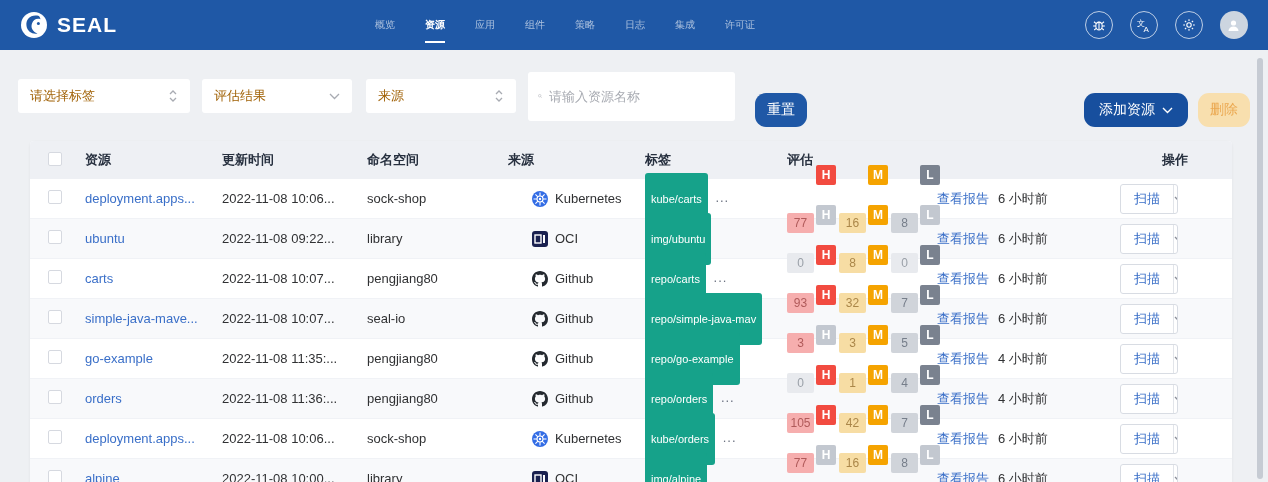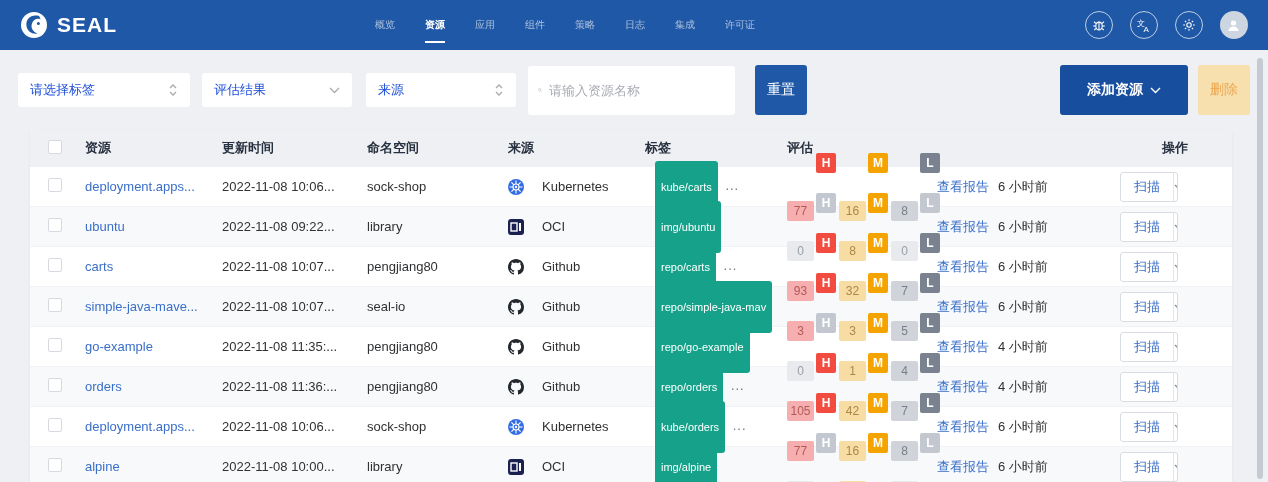--- a/index.html
+++ b/index.html
@@ -21,46 +21,46 @@
   .nav{display:flex;gap:30px;margin:0 auto;transform:translateX(-36px);}
   .nav-item{color:rgba(255,255,255,.62);font-size:10px;height:50px;display:flex;align-items:center;position:relative;cursor:pointer;}
   .nav-item.active{color:#fff;font-weight:bold;}
   .nav-item.active::after{content:'';position:absolute;left:0;right:0;bottom:7px;height:2px;background:#fff;}
   .top-icons{display:flex;align-items:center;gap:17px;}
   .icon-circle{width:28px;height:28px;border-radius:50%;border:1px solid rgba(255,255,255,.7);display:flex;align-items:center;justify-content:center;color:#fff;cursor:pointer;font-size:13px;}
   .icon-circle.avatar{border:none;background:#ccd5e0;}
 
   
   .filterbar{display:flex;align-items:center;padding:15px 18px 14px 18px;gap:12px;}
-  .sel{height:34px;background:#fff;border-radius:3px;display:flex;align-items:center;justify-content:space-between;padding:0 12px;color:#1d4ed8;cursor:pointer;}
+  .sel{height:34px;background:#fff;border-radius:3px;display:flex;align-items:center;justify-content:space-between;padding:0 12px;color:#a16207;cursor:pointer;}
   .sel.w1{width:172px;} .sel.w2{width:150px;margin-left:0;} .sel.w3{width:150px;margin-left:2px;}
   .searchbox{width:207px;height:49px;background:#fff;border-radius:3px;display:flex;align-items:center;padding:0 10px;margin-left:0;}
   .searchbox input{border:none;outline:none;flex:1;font-size:13px;color:#303133;margin-left:7px;font-family:inherit;background:transparent;}
   .searchbox input::placeholder{color:#a8abb2;}
-  .btn{height:50px;border:none;border-radius:3px;font-size:14px;cursor:pointer;font-family:inherit;display:flex;align-items:center;justify-content:center;}
+  .btn{height:34px;border:none;border-radius:11px;font-size:14px;cursor:pointer;font-family:inherit;display:flex;align-items:center;justify-content:center;margin-top:28px;}
   .btn-reset{background:var(--brand);color:#fff;width:52px;margin-left:8px;}
   .right-group{margin-left:auto;display:flex;gap:10px;}
-  .btn-add{background:var(--brand-dark);color:#fff;padding:0 27px;gap:7px;font-weight:bold;}
+  .btn-add{background:var(--brand-dark);color:#fff;padding:0 15px;gap:7px;}
   .btn-del{background:var(--warn-bg);color:var(--warn-text);width:52px;cursor:not-allowed;}
 
   
   .card{background:#fff;margin:0 36px 0 30px;border-radius:4px;box-shadow:0 1px 3px rgba(0,0,0,.06);overflow:hidden;}
   .thead-row,.trow{display:grid;grid-template-columns:55px 137px 145px 141px 137px 142px 333px 1fr;align-items:center;}
   .thead-row{height:38px;background:#eef0f4;font-weight:bold;color:#27303f;}
   .trow{height:40px;border-bottom:1px solid #f0f2f6;background:#fff;}
   .trow:nth-child(even){background:#f8f9fb;}
   .cell{overflow:hidden;white-space:nowrap;}
   .c-check{padding-left:18px;}
   .checkbox{width:14px;height:14px;border:1px solid #d6d9e0;border-radius:2px;background:#fff;display:inline-block;cursor:pointer;}
   .res-link{color:var(--link);cursor:pointer;text-decoration:none;}
   .c-ops{display:flex;padding-right:54px;}
   .th-ops{text-align:right;padding-right:44px;}
-  .c-src{display:flex;align-items:center;gap:18px;}
+  .c-src{display:flex;align-items:center;gap:7px;margin-left:24px;}
   .src-icon{display:none;width:16px;height:16px;align-items:center;justify-content:center;}
-  .tag{display:inline-block;background:var(--teal);color:#fff;font-size:11px;padding:20px 6px;border-radius:3px;max-width:126px;overflow:hidden;vertical-align:middle;margin-left:10px;}
+  .tag{display:inline-block;background:var(--teal);color:#fff;font-size:11px;padding:20px 6px;border-radius:3px;max-width:126px;overflow:hidden;vertical-align:middle;}
   .tag-more{color:#6b7280;margin-left:4px;letter-spacing:1px;}
   .c-assess{display:flex;align-items:center;}
   .badges{display:flex;align-items:center;width:150px;flex:none;}
   .sev{display:inline-flex;margin-right:3px;}
   .sev i{font-style:normal;height:20px;display:inline-flex;align-items:center;justify-content:center;font-size:12px;border-radius:2px;}
   .sev .num{min-width:27px;padding:0 3px;margin-top:48px;}
   .sev .let{width:20px;margin-left:2px;color:#fff;font-weight:bold;}
   .sev-h .num{background:var(--sev-high-bg);color:var(--sev-high-text);}
   .sev-h .let{background:var(--sev-high);}
   .sev-m .num{background:var(--sev-med-bg);color:var(--sev-med-text);}

